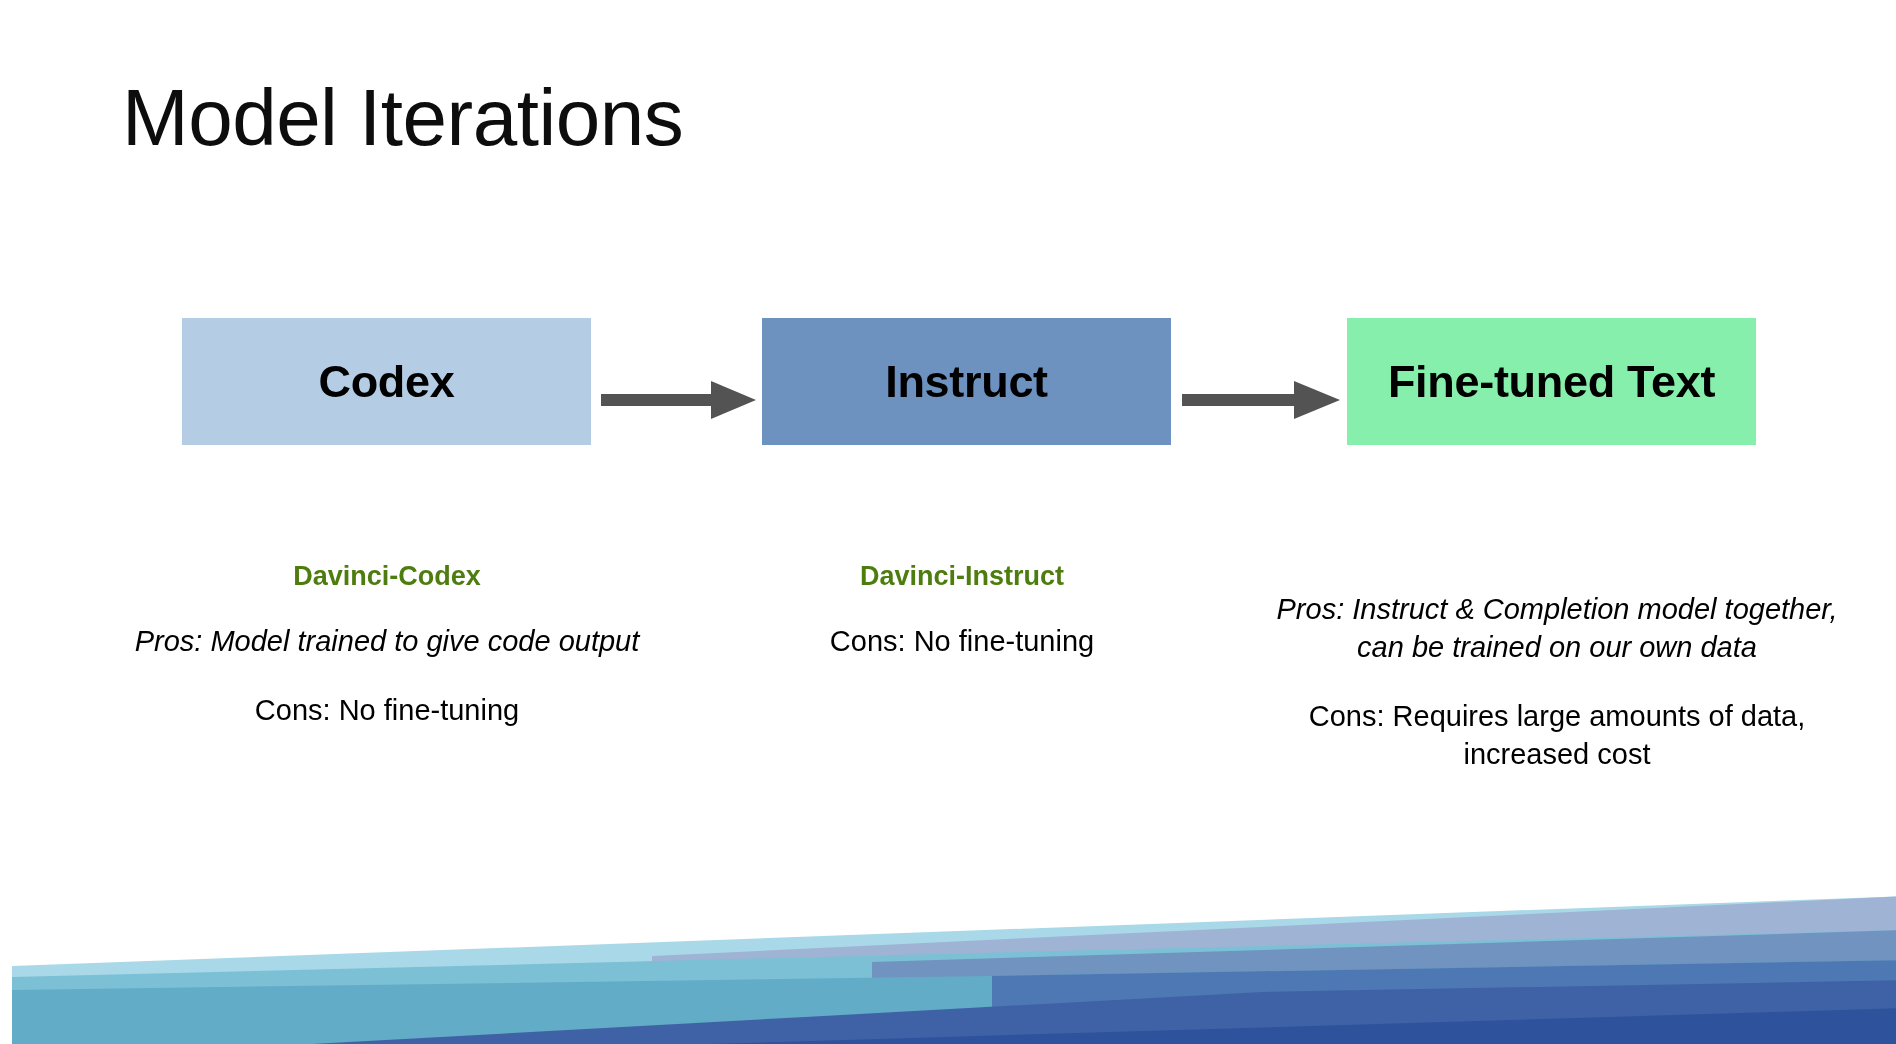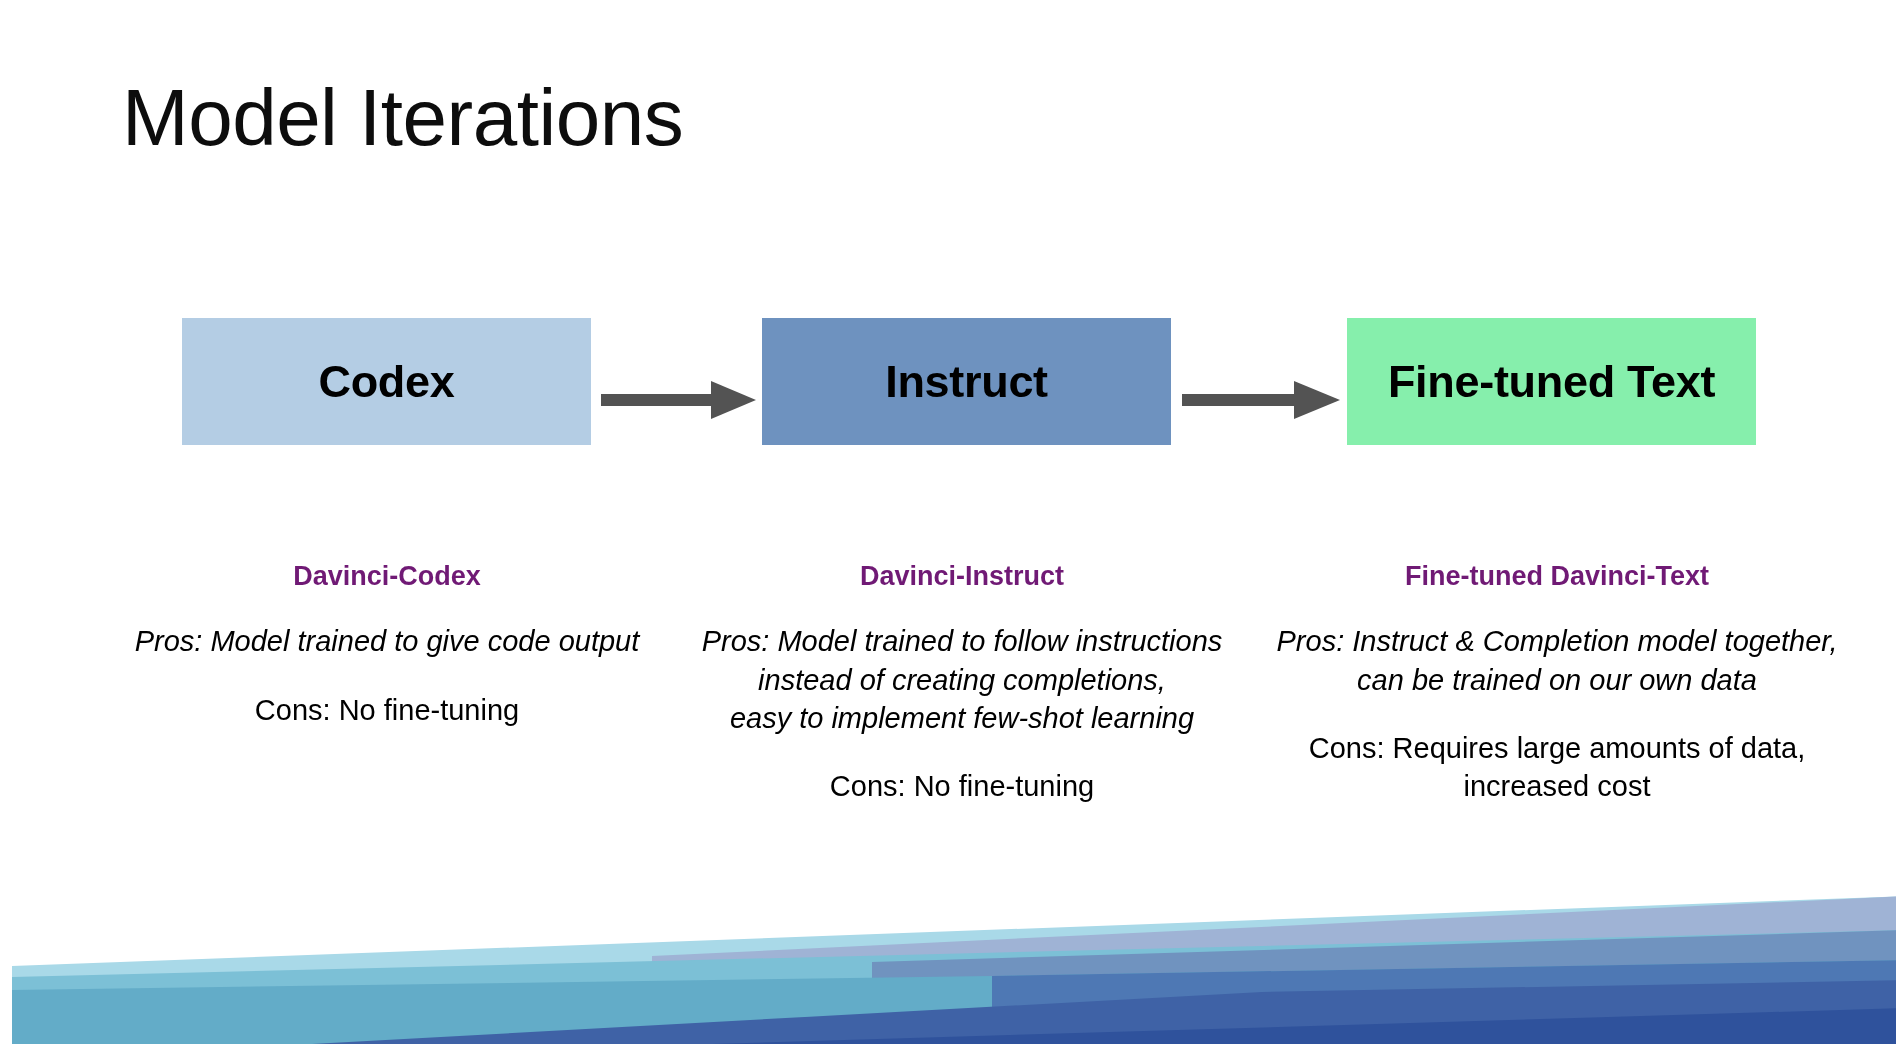--- a/index.html
+++ b/index.html
@@ -90,21 +90,21 @@
     text-align: center;
   }
   #caption-col-0 { left: 110px;  width: 530px; }
   #caption-col-1 { left: 680px;  width: 540px; }
   #caption-col-2 { left: 1245px; width: 600px; }
 
   .caption-heading {
     font-size: 27px;
     font-weight: bold;
     line-height: 1.2;
-    color: #701a75;
+    color: #4d7c0f;
     margin: 0 0 0px 0;
     white-space: nowrap;
   }
   .caption-para {
     font-size: 29px;
     font-weight: 400;
     line-height: 1.32;
     color: #000000;
     margin: 0;
     white-space: pre-line;
@@ -163,28 +163,24 @@
   <div id="captions">
 
     <div class="caption-col" id="caption-col-0">
       <div class="caption-heading">Davinci-Codex</div>
       <p class="caption-para caption-pros">Pros: Model trained to give code output</p>
       <p class="caption-para caption-cons">Cons: No fine-tuning</p>
     </div>
 
     <div class="caption-col" id="caption-col-1">
       <div class="caption-heading">Davinci-Instruct</div>
-      <p class="caption-para caption-pros">Pros: Model trained to follow instructions
-instead of creating completions,
-easy to implement few-shot learning</p>
       <p class="caption-para caption-cons">Cons: No fine-tuning</p>
     </div>
 
     <div class="caption-col" id="caption-col-2">
-      <div class="caption-heading">Fine-tuned Davinci-Text</div>
       <p class="caption-para caption-pros">Pros: Instruct &amp; Completion model together,
 can be trained on our own data</p>
       <p class="caption-para caption-cons">Cons: Requires large amounts of data,
 increased cost</p>
     </div>
 
   </div>
 
   <div id="wave">
     <svg viewBox="0 0 1896 200" preserveAspectRatio="none">

